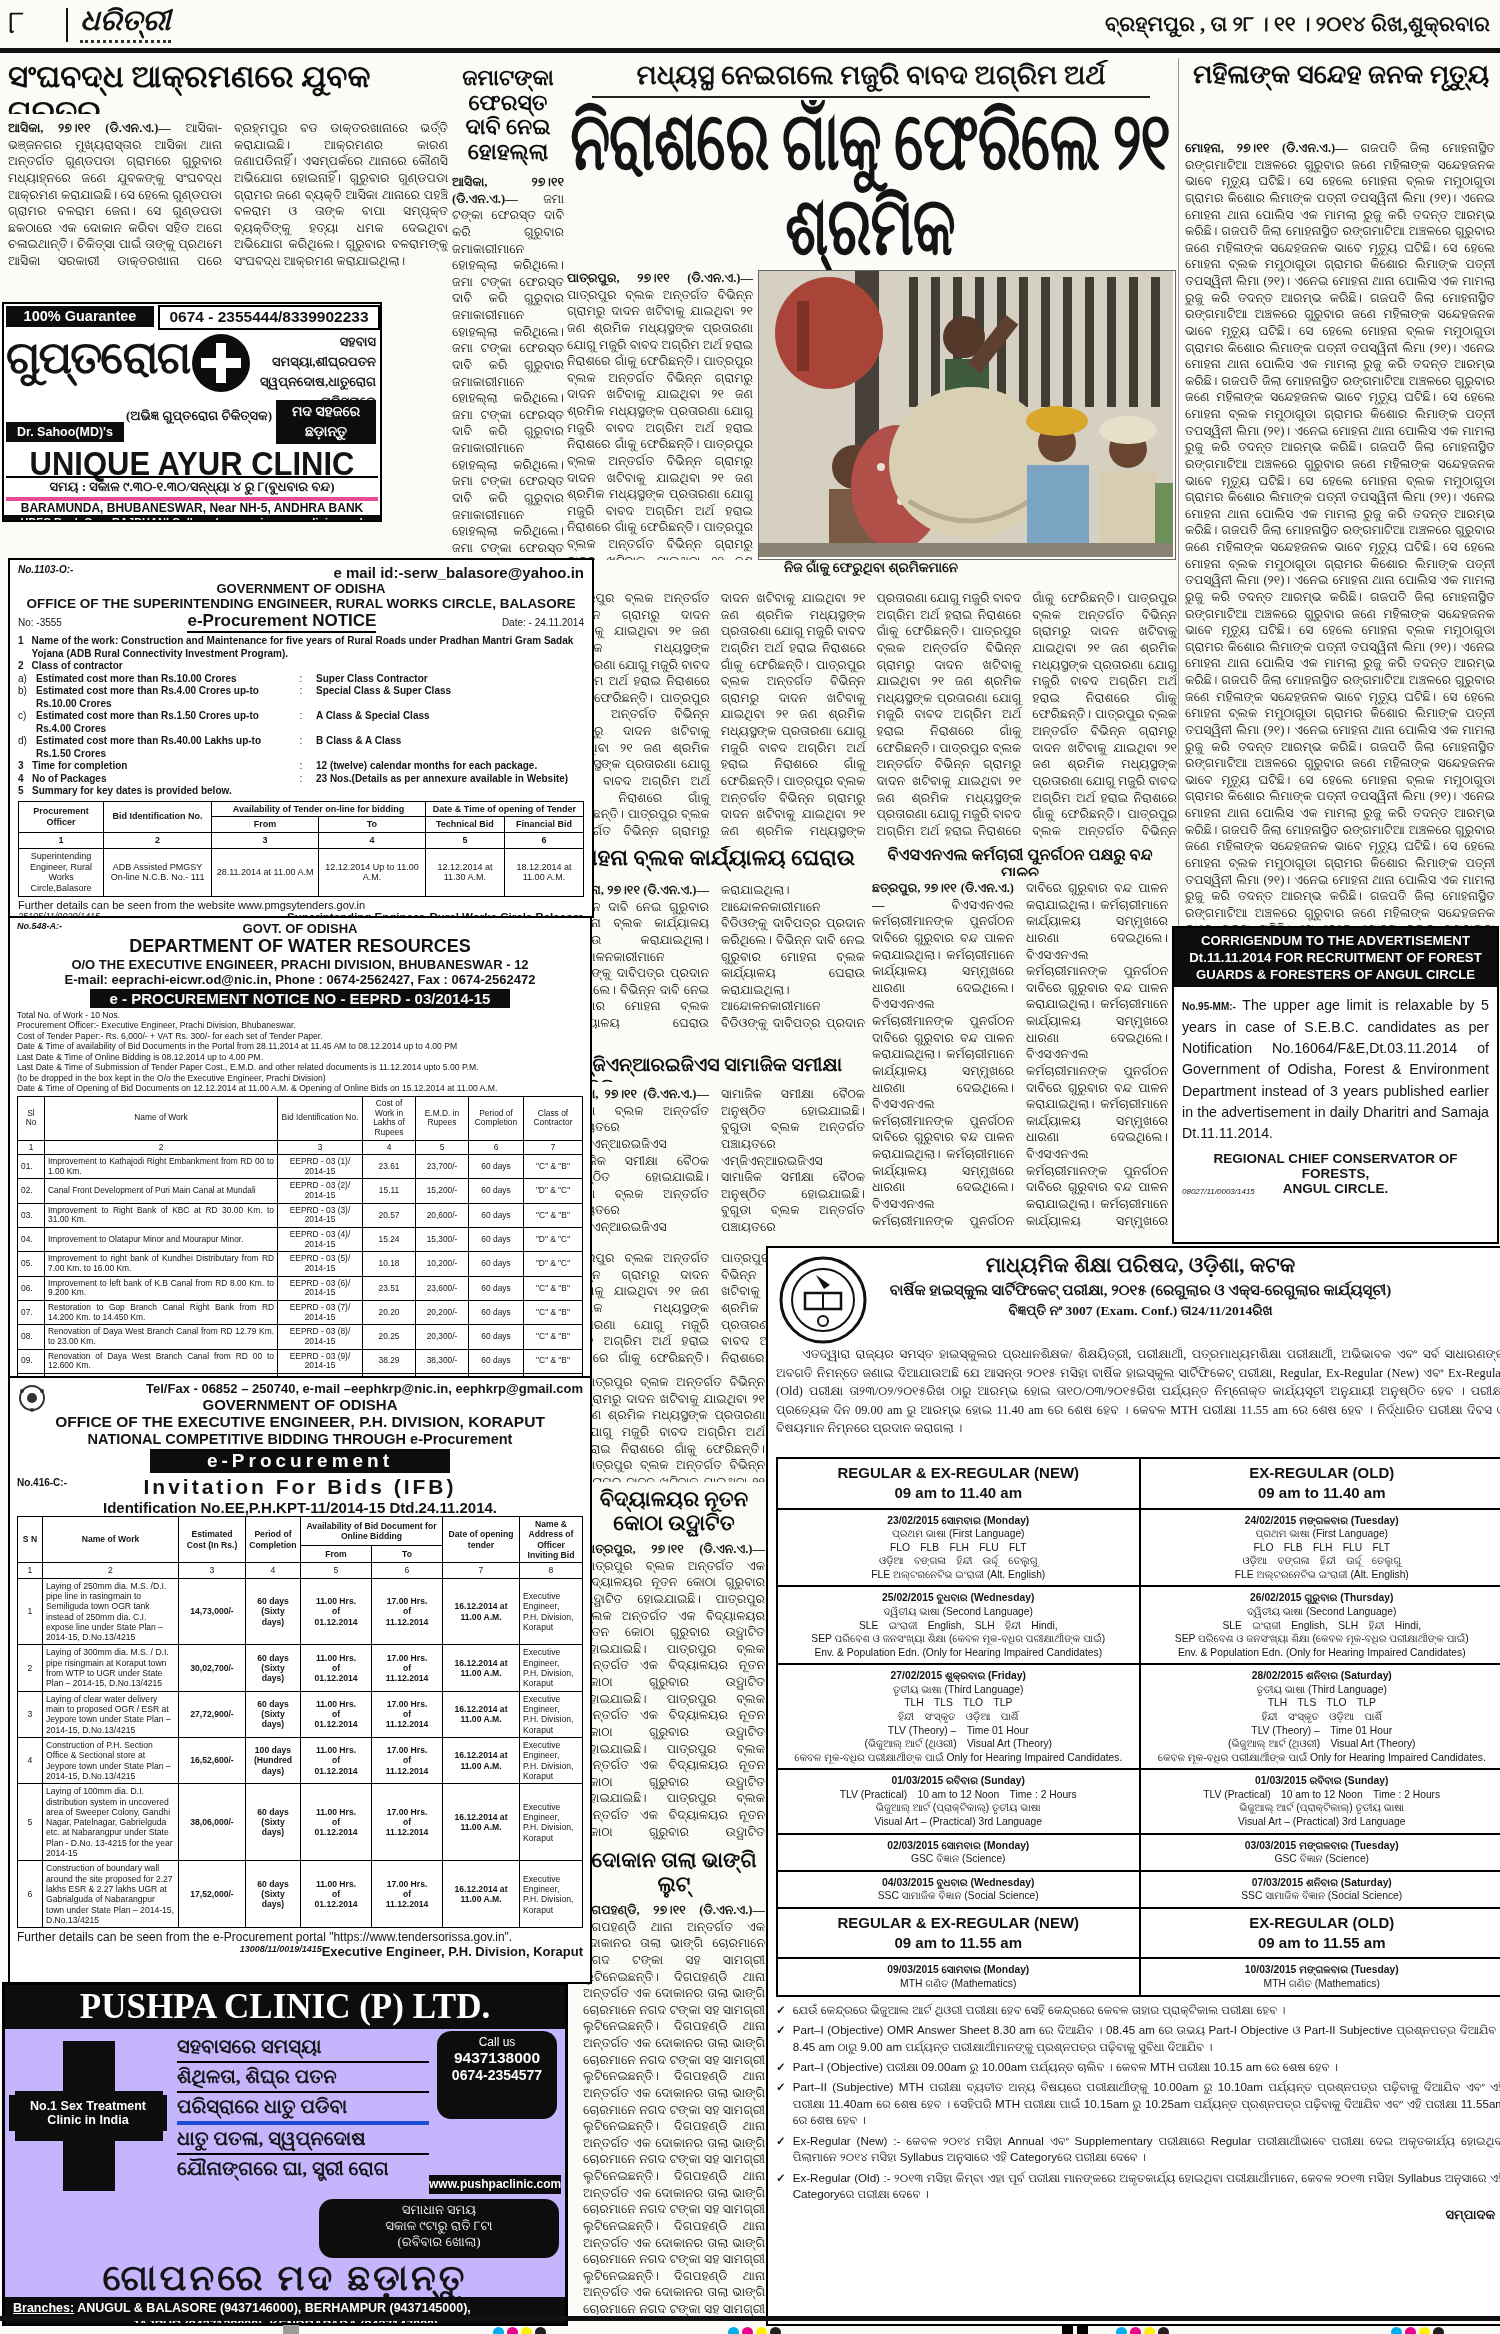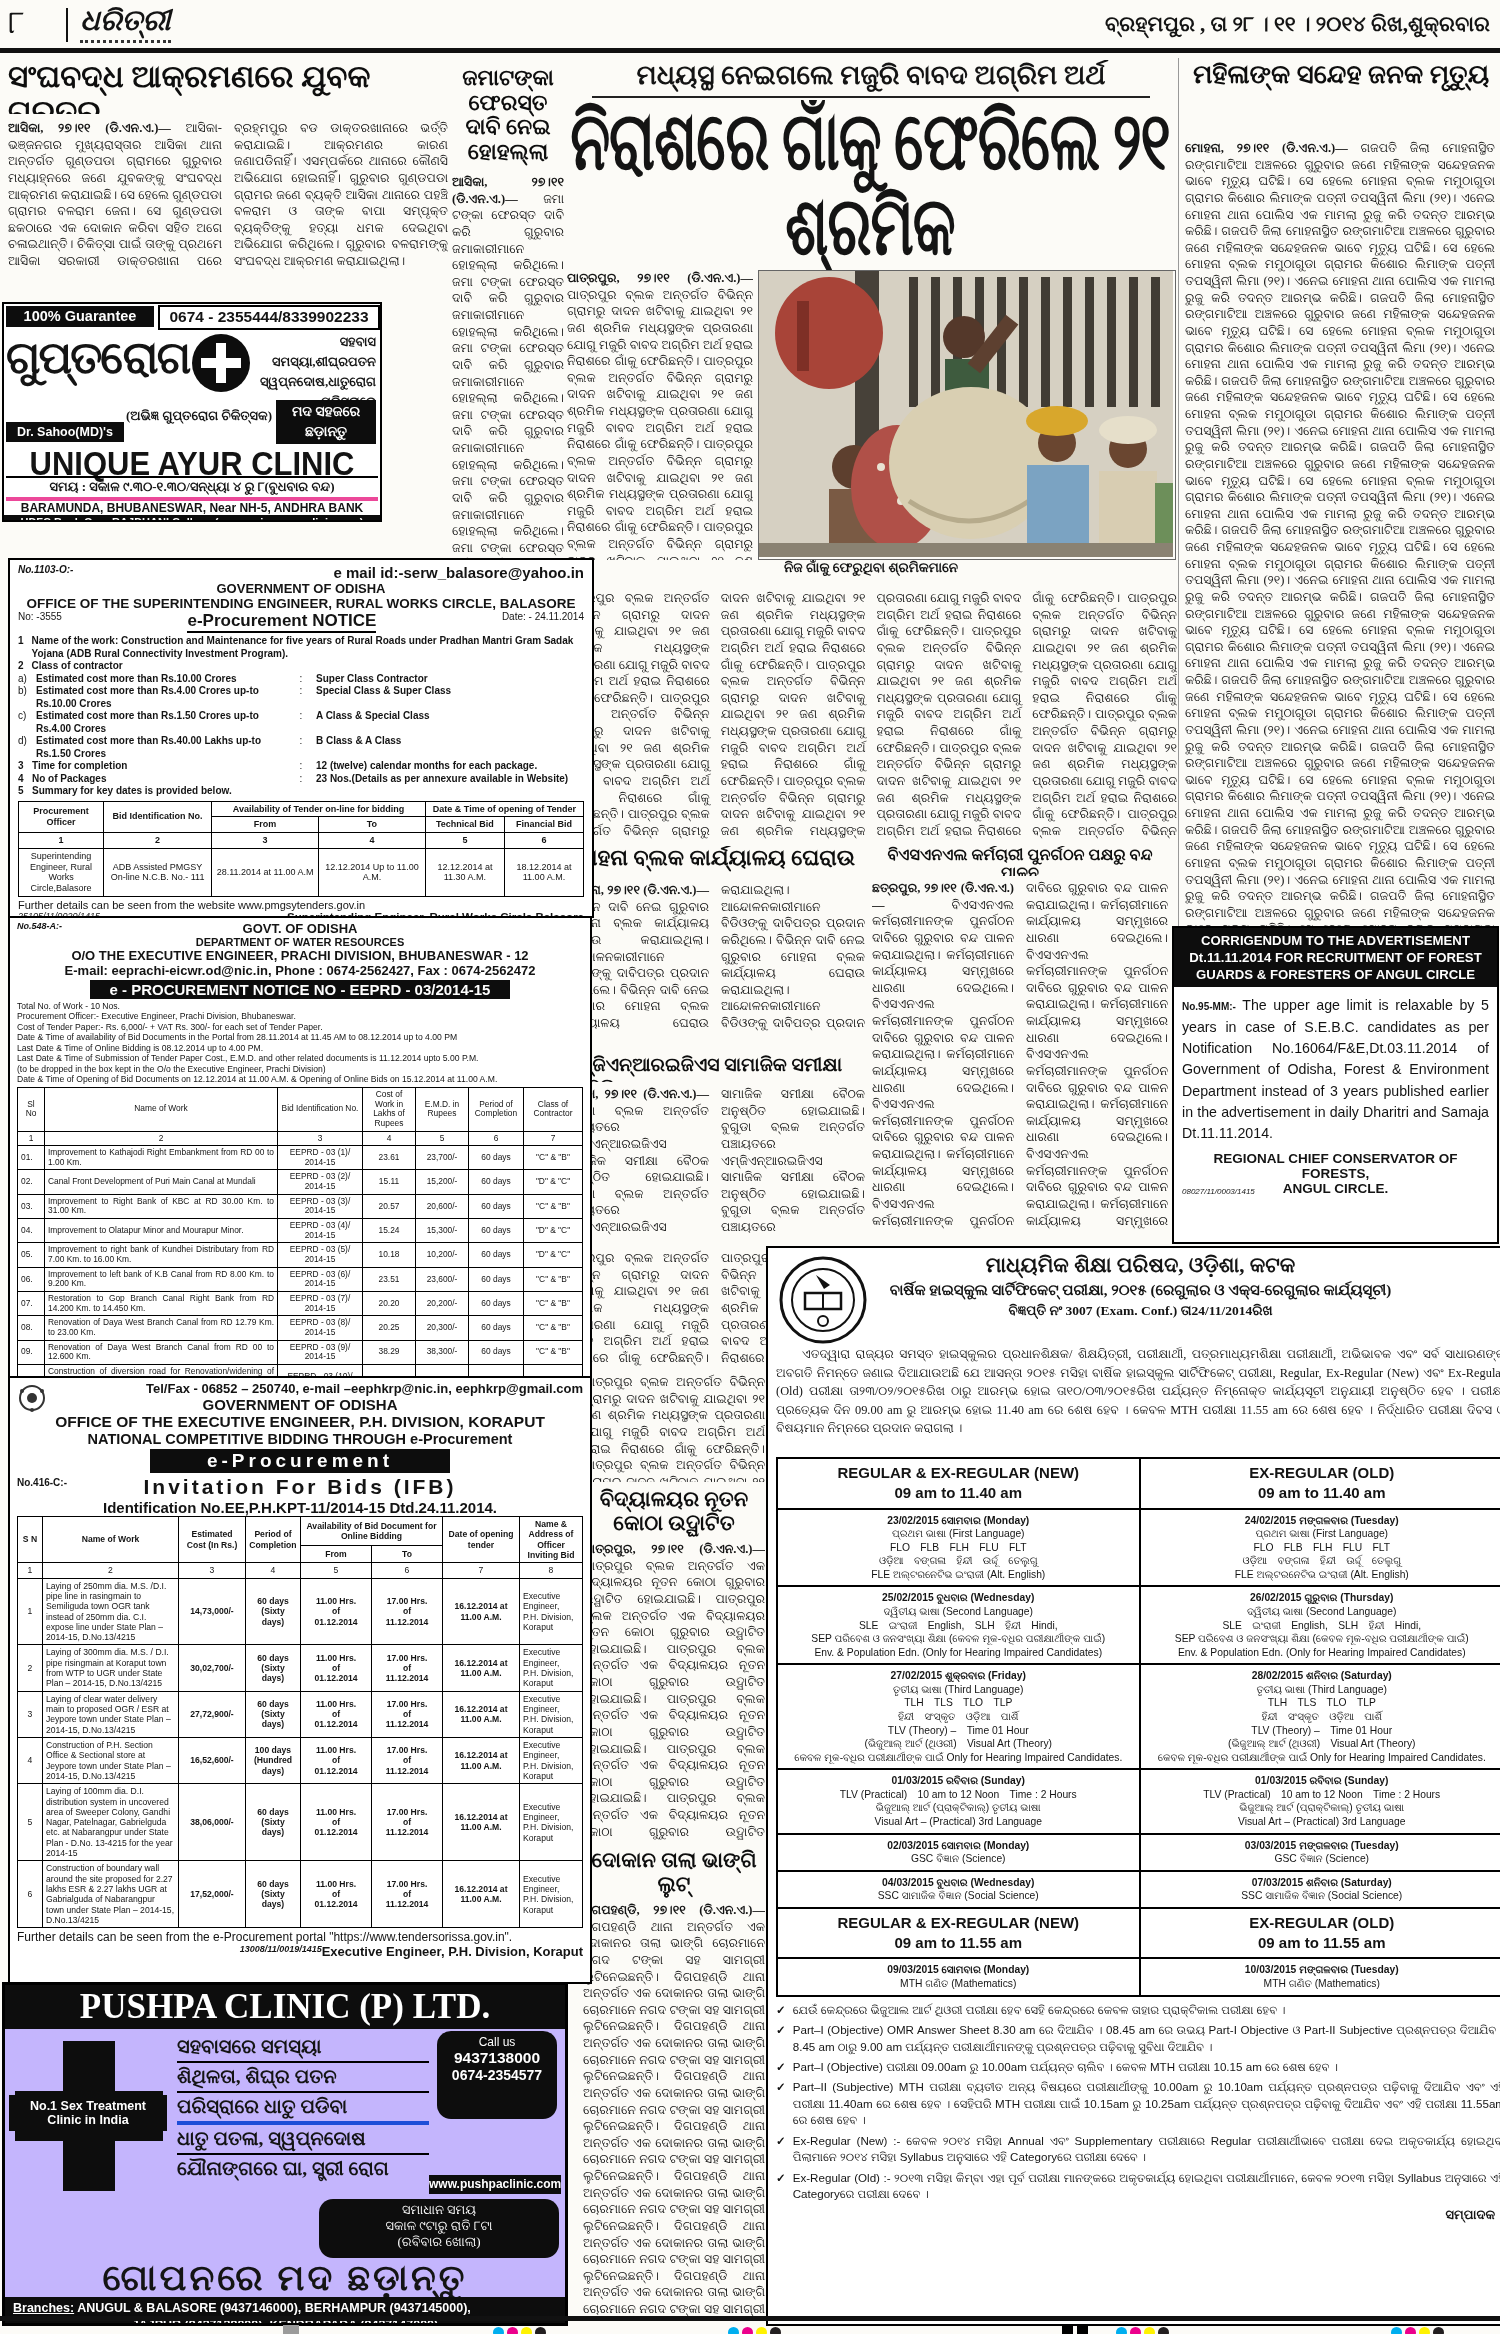--- a/index.html
+++ b/index.html
@@ -187,21 +187,21 @@
     <span>ଗଜପତି ଜିଲା ମୋହନାସ୍ଥିତ ରଙ୍ଗମାଟିଆ ଅଞ୍ଚଳରେ ଗୁରୁବାର ଜଣେ ମହିଳାଙ୍କ ସନ୍ଦେହଜନକ ଭାବେ ମୃତ୍ୟୁ ଘଟିଛି। ସେ ହେଲେ ମୋହନା ବ୍ଲକ ମମୁଠାଗୁଡା ଗ୍ରାମର କିଶୋର ଲିମାଙ୍କ ପତ୍ନୀ ତପସ୍ୱିନୀ ଲିମା (୨୧)। ଏନେଇ ମୋହନା ଥାନା ପୋଲିସ ଏକ ମାମଲା ରୁଜୁ କରି ତଦନ୍ତ ଆରମ୍ଭ କରିଛି। ଗଜପତି ଜିଲା ମୋହନାସ୍ଥିତ ରଙ୍ଗମାଟିଆ ଅଞ୍ଚଳରେ ଗୁରୁବାର ଜଣେ ମହିଳାଙ୍କ ସନ୍ଦେହଜନକ ଭାବେ ମୃତ୍ୟୁ ଘଟିଛି। ସେ ହେଲେ ମୋହନା ବ୍ଲକ ମମୁଠାଗୁଡା ଗ୍ରାମର କିଶୋର ଲିମାଙ୍କ ପତ୍ନୀ ତପସ୍ୱିନୀ ଲିମା (୨୧)। ଏନେଇ ମୋହନା ଥାନା ପୋଲିସ ଏକ ମାମଲା ରୁଜୁ କରି ତଦନ୍ତ ଆରମ୍ଭ କରିଛି। ଗଜପତି ଜିଲା ମୋହନାସ୍ଥିତ ରଙ୍ଗମାଟିଆ ଅଞ୍ଚଳରେ ଗୁରୁବାର ଜଣେ ମହିଳାଙ୍କ ସନ୍ଦେହଜନକ ଭାବେ ମୃତ୍ୟୁ ଘଟିଛି। ସେ ହେଲେ ମୋହନା ବ୍ଲକ ମମୁଠାଗୁଡା ଗ୍ରାମର କିଶୋର ଲିମାଙ୍କ ପତ୍ନୀ ତପସ୍ୱିନୀ ଲିମା (୨୧)। ଏନେଇ ମୋହନା ଥାନା ପୋଲିସ ଏକ ମାମଲା ରୁଜୁ କରି ତଦନ୍ତ ଆରମ୍ଭ କରିଛି। ଗଜପତି ଜିଲା ମୋହନାସ୍ଥିତ ରଙ୍ଗମାଟିଆ ଅଞ୍ଚଳରେ ଗୁରୁବାର ଜଣେ ମହିଳାଙ୍କ ସନ୍ଦେହଜନକ ଭାବେ ମୃତ୍ୟୁ ଘଟିଛି। ସେ ହେଲେ ମୋହନା ବ୍ଲକ ମମୁଠାଗୁଡା ଗ୍ରାମର କିଶୋର ଲିମାଙ୍କ ପତ୍ନୀ ତପସ୍ୱିନୀ ଲିମା (୨୧)। ଏନେଇ ମୋହନା ଥାନା ପୋଲିସ ଏକ ମାମଲା ରୁଜୁ କରି ତଦନ୍ତ ଆରମ୍ଭ କରିଛି। ଗଜପତି ଜିଲା ମୋହନାସ୍ଥିତ ରଙ୍ଗମାଟିଆ ଅଞ୍ଚଳରେ ଗୁରୁବାର ଜଣେ ମହିଳାଙ୍କ ସନ୍ଦେହଜନକ ଭାବେ ମୃତ୍ୟୁ ଘଟିଛି। ସେ ହେଲେ ମୋହନା ବ୍ଲକ ମମୁଠାଗୁଡା ଗ୍ରାମର କିଶୋର ଲିମାଙ୍କ ପତ୍ନୀ ତପସ୍ୱିନୀ ଲିମା (୨୧)। ଏନେଇ ମୋହନା ଥାନା ପୋଲିସ ଏକ ମାମଲା ରୁଜୁ କରି ତଦନ୍ତ ଆରମ୍ଭ କରିଛି। ଗଜପତି ଜିଲା ମୋହନାସ୍ଥିତ ରଙ୍ଗମାଟିଆ ଅଞ୍ଚଳରେ ଗୁରୁବାର ଜଣେ ମହିଳାଙ୍କ ସନ୍ଦେହଜନକ ଭାବେ ମୃତ୍ୟୁ ଘଟିଛି। ସେ ହେଲେ ମୋହନା ବ୍ଲକ ମମୁଠାଗୁଡା ଗ୍ରାମର କିଶୋର ଲିମାଙ୍କ ପତ୍ନୀ ତପସ୍ୱିନୀ ଲିମା (୨୧)। ଏନେଇ ମୋହନା ଥାନା ପୋଲିସ ଏକ ମାମଲା ରୁଜୁ କରି ତଦନ୍ତ ଆରମ୍ଭ କରିଛି। ଗଜପତି ଜିଲା ମୋହନାସ୍ଥିତ ରଙ୍ଗମାଟିଆ ଅଞ୍ଚଳରେ ଗୁରୁବାର ଜଣେ ମହିଳାଙ୍କ ସନ୍ଦେହଜନକ ଭାବେ ମୃତ୍ୟୁ ଘଟିଛି। ସେ ହେଲେ ମୋହନା ବ୍ଲକ ମମୁଠାଗୁଡା ଗ୍ରାମର କିଶୋର ଲିମାଙ୍କ ପତ୍ନୀ ତପସ୍ୱିନୀ ଲିମା (୨୧)। ଏନେଇ ମୋହନା ଥାନା ପୋଲିସ ଏକ ମାମଲା ରୁଜୁ କରି ତଦନ୍ତ ଆରମ୍ଭ କରିଛି। ଗଜପତି ଜିଲା ମୋହନାସ୍ଥିତ ରଙ୍ଗମାଟିଆ ଅଞ୍ଚଳରେ ଗୁରୁବାର ଜଣେ ମହିଳାଙ୍କ ସନ୍ଦେହଜନକ ଭାବେ ମୃତ୍ୟୁ ଘଟିଛି। ସେ ହେଲେ ମୋହନା ବ୍ଲକ ମମୁଠାଗୁଡା ଗ୍ରାମର କିଶୋର ଲିମାଙ୍କ ପତ୍ନୀ ତପସ୍ୱିନୀ ଲିମା (୨୧)। ଏନେଇ ମୋହନା ଥାନା ପୋଲିସ ଏକ ମାମଲା ରୁଜୁ କରି ତଦନ୍ତ ଆରମ୍ଭ କରିଛି। ଗଜପତି ଜିଲା ମୋହନାସ୍ଥିତ ରଙ୍ଗମାଟିଆ ଅଞ୍ଚଳରେ ଗୁରୁବାର ଜଣେ ମହିଳାଙ୍କ ସନ୍ଦେହଜନକ ଭାବେ ମୃତ୍ୟୁ ଘଟିଛି। ସେ ହେଲେ ମୋହନା ବ୍ଲକ ମମୁଠାଗୁଡା ଗ୍ରାମର କିଶୋର ଲିମାଙ୍କ ପତ୍ନୀ ତପସ୍ୱିନୀ ଲିମା (୨୧)। ଏନେଇ ମୋହନା ଥାନା ପୋଲିସ ଏକ ମାମଲା ରୁଜୁ କରି ତଦନ୍ତ ଆରମ୍ଭ କରିଛି। ଗଜପତି ଜିଲା ମୋହନାସ୍ଥିତ ରଙ୍ଗମାଟିଆ ଅଞ୍ଚଳରେ ଗୁରୁବାର ଜଣେ ମହିଳାଙ୍କ ସନ୍ଦେହଜନକ ଭାବେ ମୃତ୍ୟୁ ଘଟିଛି। ସେ ହେଲେ ମୋହନା ବ୍ଲକ ମମୁଠାଗୁଡା ଗ୍ରାମର କିଶୋର ଲିମାଙ୍କ ପତ୍ନୀ ତପସ୍ୱିନୀ ଲିମା (୨୧)। ଏନେଇ ମୋହନା ଥାନା ପୋଲିସ ଏକ ମାମଲା ରୁଜୁ କରି ତଦନ୍ତ ଆରମ୍ଭ କରିଛି। ଗଜପତି ଜିଲା ମୋହନାସ୍ଥିତ ରଙ୍ଗମାଟିଆ ଅଞ୍ଚଳରେ ଗୁରୁବାର ଜଣେ ମହିଳାଙ୍କ ସନ୍ଦେହଜନକ ଭାବେ ମୃତ୍ୟୁ ଘଟିଛି। ସେ ହେଲେ ମୋହନା ବ୍ଲକ ମମୁଠାଗୁଡା ଗ୍ରାମର କିଶୋର ଲିମାଙ୍କ ପତ୍ନୀ ତପସ୍ୱିନୀ ଲିମା (୨୧)। ଏନେଇ ମୋହନା ଥାନା ପୋଲିସ ଏକ ମାମଲା ରୁଜୁ କରି ତଦନ୍ତ ଆରମ୍ଭ କରିଛି। ଗଜପତି ଜିଲା ମୋହନାସ୍ଥିତ ରଙ୍ଗମାଟିଆ ଅଞ୍ଚଳରେ ଗୁରୁବାର ଜଣେ ମହିଳାଙ୍କ ସନ୍ଦେହଜନକ ଭାବେ ମୃତ୍ୟୁ ଘଟିଛି। ସେ ହେଲେ ମୋହନା ବ୍ଲକ ମମୁଠାଗୁଡା ଗ୍ରାମର କିଶୋର ଲିମାଙ୍କ ପତ୍ନୀ ତପସ୍ୱିନୀ ଲିମା (୨୧)। ଏନେଇ ମୋହନା ଥାନା ପୋଲିସ ଏକ ମାମଲା ରୁଜୁ କରି ତଦନ୍ତ ଆରମ୍ଭ କରିଛି। ଗଜପତି ଜିଲା ମୋହନାସ୍ଥିତ ରଙ୍ଗମାଟିଆ ଅଞ୍ଚଳରେ ଗୁରୁବାର ଜଣେ ମହିଳାଙ୍କ ସନ୍ଦେହଜନକ ଭାବେ ମୃତ୍ୟୁ ଘଟିଛି। ସେ ହେଲେ ମୋହନା ବ୍ଲକ ମମୁଠାଗୁଡା ଗ୍ରାମର କିଶୋର ଲିମାଙ୍କ ପତ୍ନୀ ତପସ୍ୱିନୀ ଲିମା (୨୧)। ଏନେଇ ମୋହନା ଥାନା ପୋଲିସ ଏକ ମାମଲା ରୁଜୁ କରି ତଦନ୍ତ ଆରମ୍ଭ କରିଛି। ଗଜପତି ଜିଲା ମୋହନାସ୍ଥିତ ରଙ୍ଗମାଟିଆ ଅଞ୍ଚଳରେ ଗୁରୁବାର ଜଣେ ମହିଳାଙ୍କ ସନ୍ଦେହଜନକ ଭାବେ ମୃତ୍ୟୁ ଘଟିଛି। ସେ ହେଲେ ମୋହନା ବ୍ଲକ ମମୁଠାଗୁଡା ଗ୍ରାମର କିଶୋର ଲିମାଙ୍କ ପତ୍ନୀ ତପସ୍ୱିନୀ ଲିମା (୨୧)। ଏନେଇ ମୋହନା ଥାନା ପୋଲିସ ଏକ ମାମଲା ରୁଜୁ କରି ତଦନ୍ତ ଆରମ୍ଭ କରିଛି। ଗଜପତି ଜିଲା ମୋହନାସ୍ଥିତ ରଙ୍ଗମାଟିଆ ଅଞ୍ଚଳରେ ଗୁରୁବାର ଜଣେ ମହିଳାଙ୍କ ସନ୍ଦେହଜନକ ଭାବେ ମୃତ୍ୟୁ ଘଟିଛି। ସେ ହେଲେ ମୋହନା ବ୍ଲକ ମମୁଠାଗୁଡା ଗ୍ରାମର କିଶୋର ଲିମାଙ୍କ ପତ୍ନୀ ତପସ୍ୱିନୀ ଲିମା (୨୧)। ଏନେଇ ମୋହନା ଥାନା ପୋଲିସ ଏକ ମାମଲା ରୁଜୁ କରି ତଦନ୍ତ ଆରମ୍ଭ କରିଛି। ଗଜପତି ଜିଲା ମୋହନାସ୍ଥିତ ରଙ୍ଗମାଟିଆ ଅଞ୍ଚଳରେ ଗୁରୁବାର ଜଣେ ମହିଳାଙ୍କ ସନ୍ଦେହଜନକ ଭାବେ ମୃତ୍ୟୁ ଘଟିଛି। ସେ ହେଲେ ମୋହନା ବ୍ଲକ ମମୁଠାଗୁଡା ଗ୍ରାମର କିଶୋର ଲିମାଙ୍କ ପତ୍ନୀ ତପସ୍ୱିନୀ ଲିମା (୨୧)। ଏନେଇ ମୋହନା ଥାନା ପୋଲିସ ଏକ ମାମଲା ରୁଜୁ କରି ତଦନ୍ତ ଆରମ୍ଭ କରିଛି। ଗଜପତି ଜିଲା ମୋହନାସ୍ଥିତ ରଙ୍ଗମାଟିଆ ଅଞ୍ଚଳରେ ଗୁରୁବାର ଜଣେ ମହିଳାଙ୍କ ସନ୍ଦେହଜନକ ଭାବେ ମୃତ୍ୟୁ ଘଟିଛି। ସେ ହେଲେ ମୋହନା ବ୍ଲକ ମମୁଠାଗୁଡା ଗ୍ରାମର କିଶୋର ଲିମାଙ୍କ ପତ୍ନୀ ତପସ୍ୱିନୀ ଲିମା (୨୧)। ଏନେଇ ମୋହନା ଥାନା ପୋଲିସ ଏକ ମାମଲା ରୁଜୁ କରି ତଦନ୍ତ ଆରମ୍ଭ କରିଛି। ଗଜପତି ଜିଲା ମୋହନାସ୍ଥିତ ରଙ୍ଗମାଟିଆ ଅଞ୍ଚଳରେ ଗୁରୁବାର ଜଣେ ମହିଳାଙ୍କ ସନ୍ଦେହଜନକ ଭାବେ ମୃତ୍ୟୁ ଘଟିଛି। ସେ ହେଲେ ମୋହନା ବ୍ଲକ ମମୁଠାଗୁଡା ଗ୍ରାମର କିଶୋର ଲିମାଙ୍କ ପତ୍ନୀ ତପସ୍ୱିନୀ ଲିମା (୨୧)। ଏନେଇ ମୋହନା ଥାନା ପୋଲିସ ଏକ ମାମଲା ରୁଜୁ କରି ତଦନ୍ତ ଆରମ୍ଭ କରିଛି। ଗଜପତି ଜିଲା ମୋହନାସ୍ଥିତ ରଙ୍ଗମାଟିଆ ଅଞ୍ଚଳରେ ଗୁରୁବାର ଜଣେ ମହିଳାଙ୍କ ସନ୍ଦେହଜନକ ଭାବେ ମୃତ୍ୟୁ ଘଟିଛି। ସେ ହେଲେ ମୋହନା ବ୍ଲକ ମମୁଠାଗୁଡା ଗ୍ରାମର କିଶୋର ଲିମାଙ୍କ ପତ୍ନୀ ତପସ୍ୱିନୀ ଲିମା (୨୧)। ଏନେଇ ମୋହନା ଥାନା ପୋଲିସ ଏକ ମାମଲା ରୁଜୁ କରି ତଦନ୍ତ ଆରମ୍ଭ କରିଛି। ଗଜପତି ଜିଲା ମୋହନାସ୍ଥିତ ରଙ୍ଗମାଟିଆ ଅଞ୍ଚଳରେ ଗୁରୁବାର ଜଣେ ମହିଳାଙ୍କ ସନ୍ଦେହଜନକ ଭାବେ ମୃତ୍ୟୁ ଘଟିଛି। ସେ ହେଲେ ମୋହନା ବ୍ଲକ ମମୁଠାଗୁଡା ଗ୍ରାମର କିଶୋର ଲିମାଙ୍କ ପତ୍ନୀ ତପସ୍ୱିନୀ ଲିମା (୨୧)। ଏନେଇ ମୋହନା ଥାନା ପୋଲିସ ଏକ ମାମଲା ରୁଜୁ କରି ତଦନ୍ତ ଆରମ୍ଭ କରିଛି।</span>
   </div>
 
   <div class="abs boxed notice clip" style="left:8px;top:558px;width:566px;height:348px;padding:4px 8px">
     <div style="display:flex;justify-content:space-between;font-size:10px">
       <span class="b" style="font-style:italic">No.1103-O:-</span>
       <span class="b" style="font-size:15px">e mail id:-serw_balasore@yahoo.in</span>
     </div>
     <div class="b c" style="font-size:13px">GOVERNMENT OF ODISHA</div>
     <div class="b c" style="font-size:13.5px">OFFICE OF THE SUPERINTENDING ENGINEER, RURAL WORKS CIRCLE, BALASORE</div>
-    <div style="display:flex;justify-content:space-between;align-items:flex-start">
+    <div style="display:flex;justify-content:space-between;align-items:center">
       <span style="font-size:10px">No: -3555</span>
       <span class="b" style="font-size:17px;border-bottom:2px solid #000">e-Procurement NOTICE</span>
       <span style="font-size:10px">Date: - 24.11.2014</span>
     </div>
     <div style="font-size:10px;line-height:1.25;margin-top:2px">
       <div style="display:flex;gap:8px">
           <span class="b">1</span>
           <span class="b">Name of the work: Construction and Maintenance for five years of Rural Roads under Pradhan Mantri Gram Sadak Yojana (ADB Rural Connectivity Investment Program).</span>
         </div>
       <div style="display:flex;gap:8px">
@@ -291,21 +291,21 @@
     <div style="display:flex;justify-content:space-between;font-size:9px">
       <span style="font-style:italic">25105/11/0020/1415</span>
       <span class="b" style="font-size:11.5px">Superintending Engineer, Rural Works Circle,Balasore</span>
     </div>
   </div>
 
   <div class="abs boxed notice clip" style="left:8px;top:916px;width:566px;height:452px;padding:3px 7px">
     <div style="position:relative">
       <span class="abs b" style="left:0;top:0;font-size:9px;font-style:italic">No.548-A:-</span>
       <div class="b c" style="font-size:13px">GOVT. OF ODISHA</div>
-      <div class="b c" style="font-size:11px">DEPARTMENT OF WATER RESOURCES</div>
+      <div class="b c" style="font-size:18px">DEPARTMENT OF WATER RESOURCES</div>
       <div class="b c" style="font-size:13px">O/O THE EXECUTIVE ENGINEER, PRACHI DIVISION, BHUBANESWAR - 12</div>
       <div class="b c" style="font-size:13px">E-mail: eeprachi-eicwr.od@nic.in, Phone : 0674-2562427, Fax : 0674-2562472</div>
       <div class="inv b c" style="width:420px;margin:2px auto;font-size:15px;padding:1px 0">e - PROCUREMENT NOTICE NO - EEPRD - 03/2014-15</div>
     </div>
     <div style="font-size:8.6px;line-height:1.22">
 
     <div>Total No. of Work - 10 Nos.</div>
         <div>Procurement Officer:- Executive Engineer, Prachi Division, Bhubaneswar.</div>
         <div>Cost of Tender Paper:- Rs. 6,000/- + VAT Rs. 300/- for each set of Tender Paper.</div>
         <div>Date &amp; Time of availability of Bid Documents in the Portal from 28.11.2014 at 11.45 AM to 08.12.2014 up to 4.00 PM</div>

